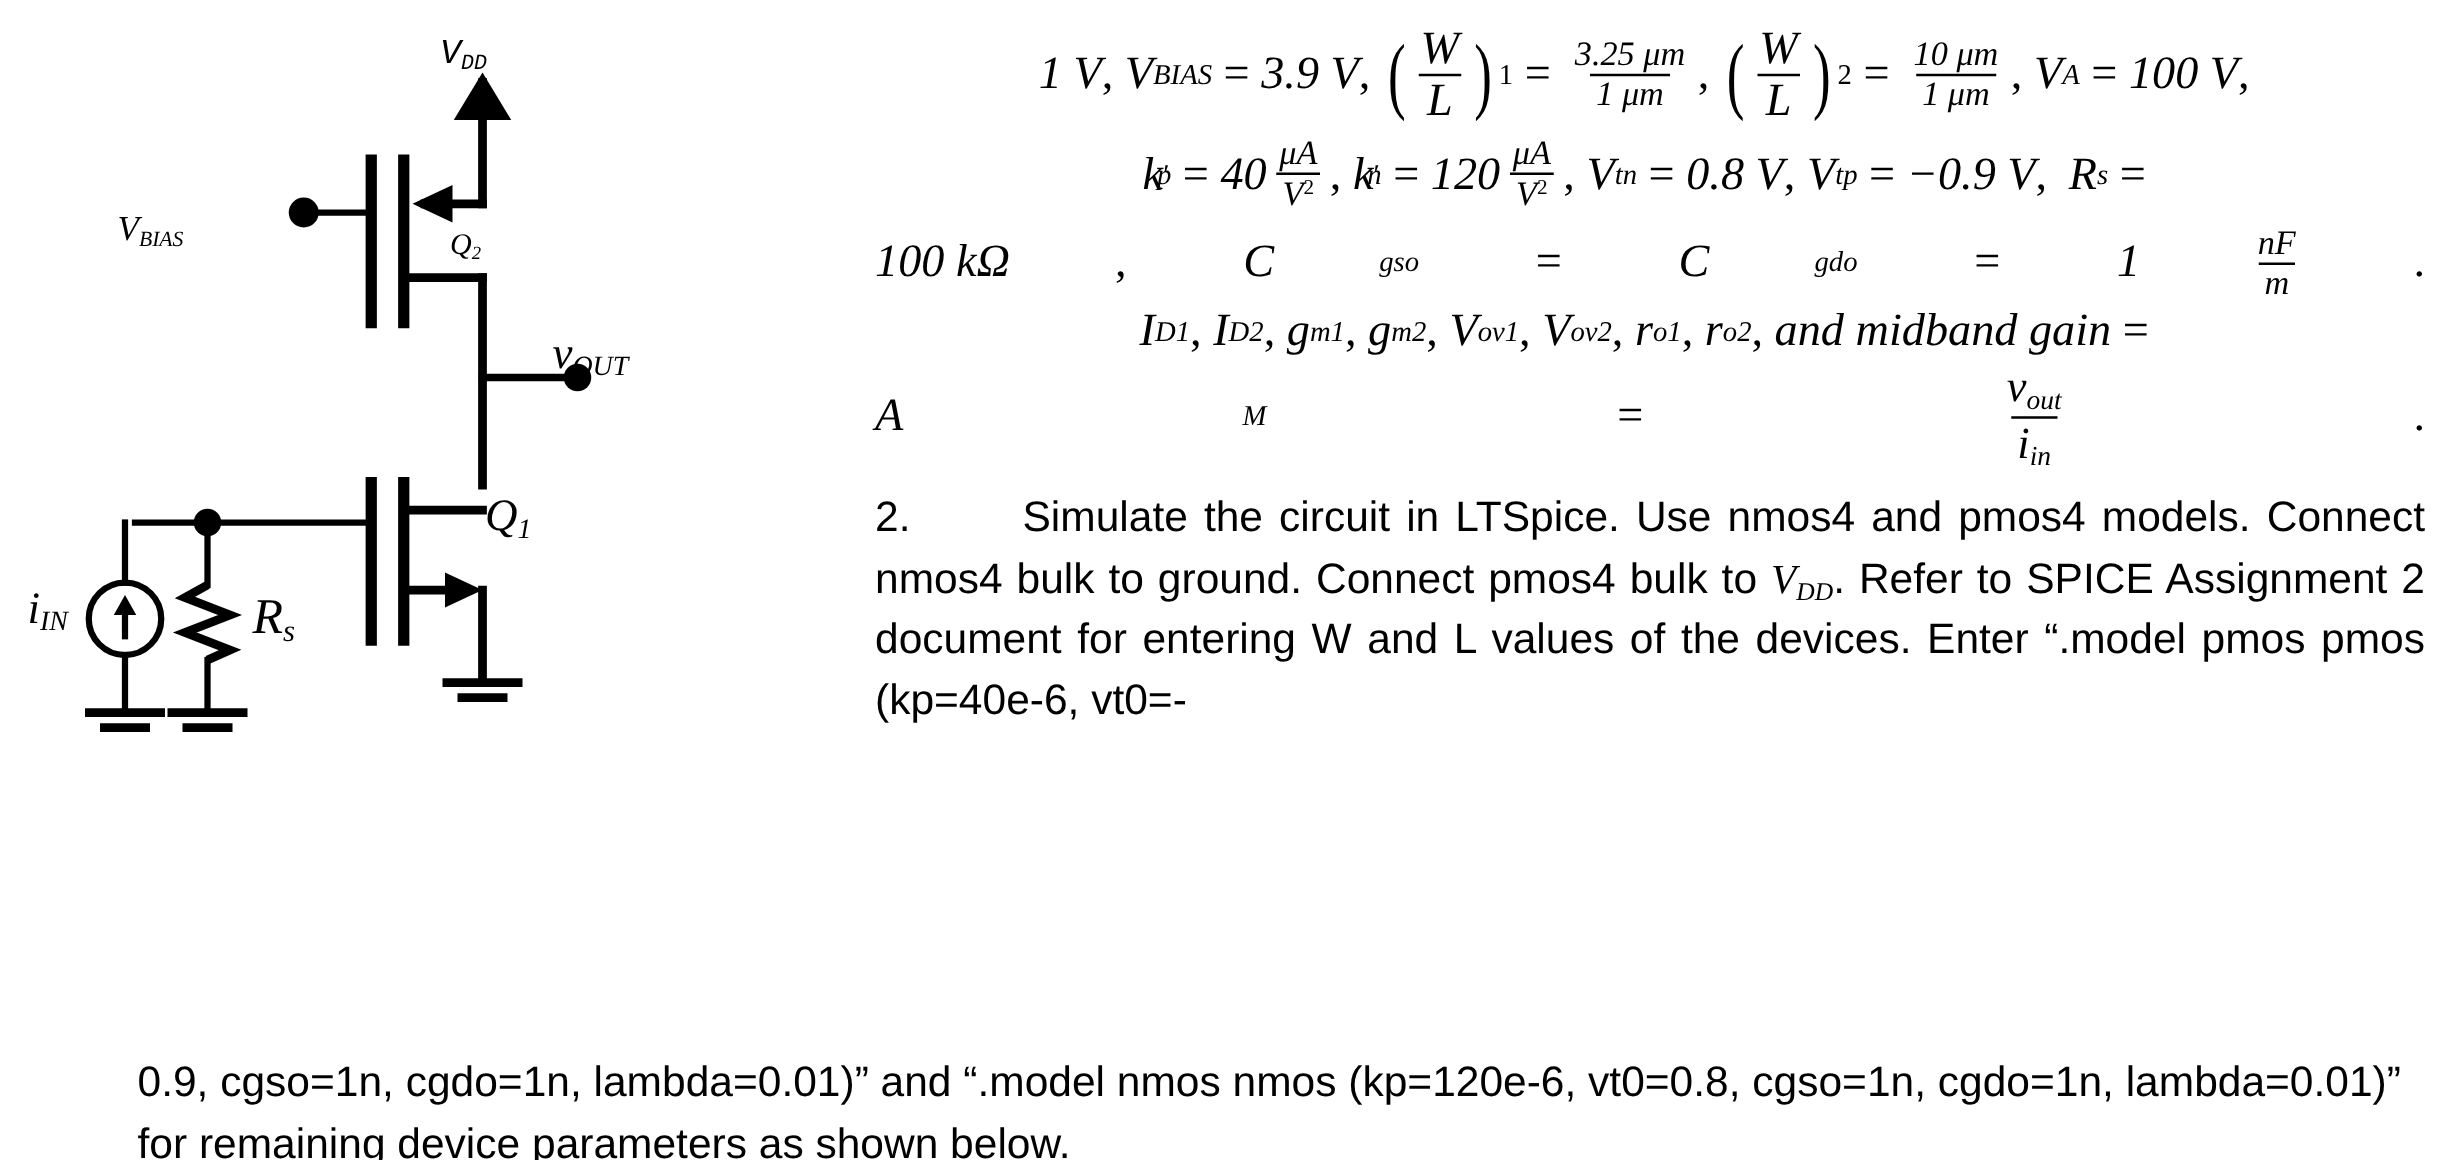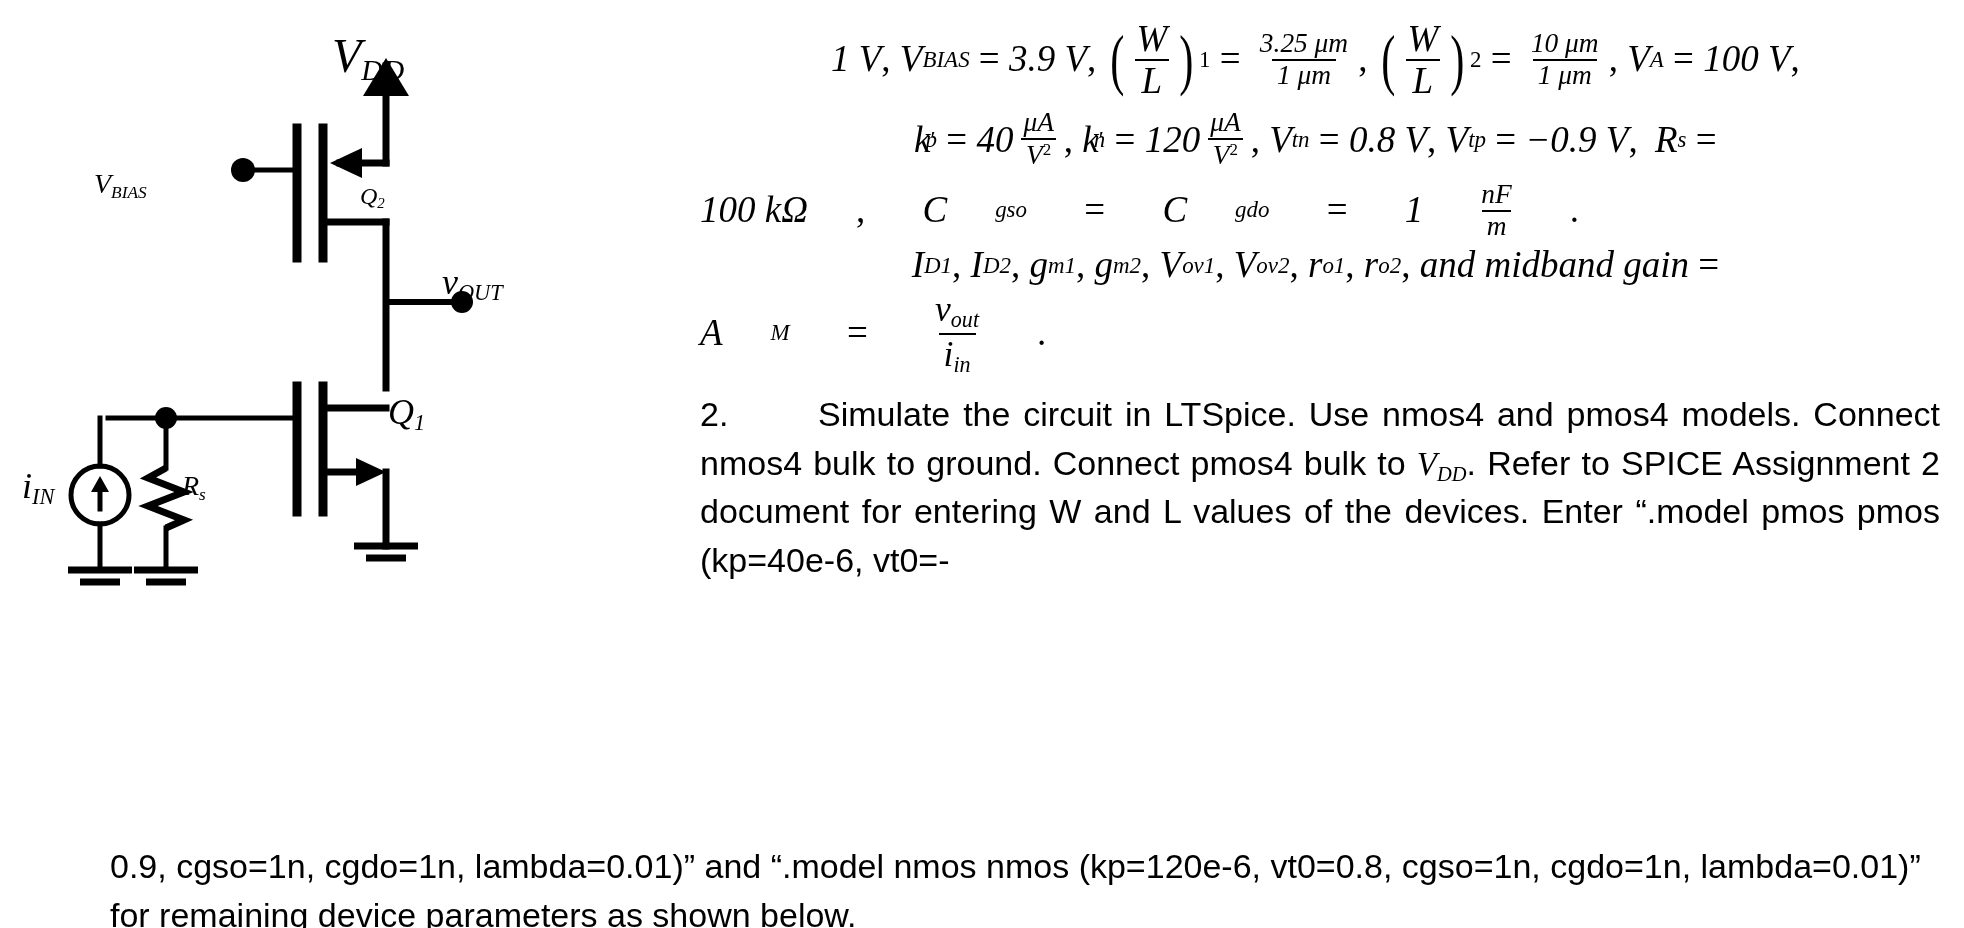--- a/index.html
+++ b/index.html
@@ -15,21 +15,21 @@
   .para{font-size:34px;line-height:1.43;text-align:justify;text-justify:inter-word;margin:0;}
   .para.last{text-align:left;}
   .num{display:inline-block;width:118px;}
 
   
   .math{font-family:"Liberation Serif", serif;font-style:italic;font-size:37px;
         line-height:1.15;}
   .math .up{font-style:normal;}
   .mline{display:flex;flex-wrap:wrap;align-items:center;justify-content:center;
          margin:0;}
-  .mline.left{justify-content:flex-start;gap:48px;}
+  .mline.left{justify-content:space-between;gap:48px;}
   .tok{white-space:pre;}
   sub{font-size:0.62em;font-style:italic;vertical-align:-0.28em;}
   sup{font-size:0.62em;font-style:normal;vertical-align:0.55em;}
 
   
   .frac{display:inline-flex;flex-direction:column;align-items:center;
         vertical-align:middle;margin:0 5px;line-height:1.02;}
   .frac .n{padding:0 5px 1px;font-size:0.74em;}
   .frac .d{padding:1px 5px 0;font-size:0.74em;border-top:2.2px solid #000;}
   .frac.big .n{font-size:0.96em;}
@@ -118,39 +118,39 @@
       <line x1="68" y1="570" x2="132" y2="570" stroke-width="7"></line>
       <line x1="80" y1="582" x2="120" y2="582" stroke-width="7"></line>
     </g>
 
     <g stroke="#000" stroke-linecap="butt">
       <line x1="134" y1="570" x2="198" y2="570" stroke-width="7"></line>
       <line x1="146" y1="582" x2="186" y2="582" stroke-width="7"></line>
     </g>
   </svg>
 
-  <div class="math" style="position:absolute;left:332px;top:28px;font-size:48px;">
+  <div class="math" style="position:absolute;left:352px;top:28px;font-size:28px;font-family:Liberation Mono, monospace;">
     <span>V</span><sub>DD</sub>
   </div>
   <div class="math" style="position:absolute;left:94px;top:168px;font-size:28px;">
     <span>V</span><sub>BIAS</sub>
   </div>
   <div class="math" style="position:absolute;left:360px;top:150px;font-size:24px;margin-top:33px;">
     <span>Q</span><sub>2</sub>
   </div>
   <div class="math" style="position:absolute;left:442px;top:262px;font-size:36px;">
     <span>v</span><sub>OUT</sub>
   </div>
   <div class="math" style="position:absolute;left:348px;top:392px;font-size:36px;margin-left:40px;">
     <span>Q</span><sub>1</sub>
   </div>
   <div class="math" style="position:absolute;left:22px;top:466px;font-size:36px;">
     <span>i</span><sub>IN</sub>
   </div>
-  <div class="math" style="position:absolute;left:182px;top:470px;font-size:28px;">
+  <div class="math" style="position:absolute;left:202px;top:470px;font-size:40px;">
     <span>R</span><sub>s</sub>
   </div>
 </div>
 
 <div id="text-column">
 
 
   <div class="math mline" style="margin-top:6px">
     <span class="tok">1 V</span>
       <span class="up tok">, </span>

